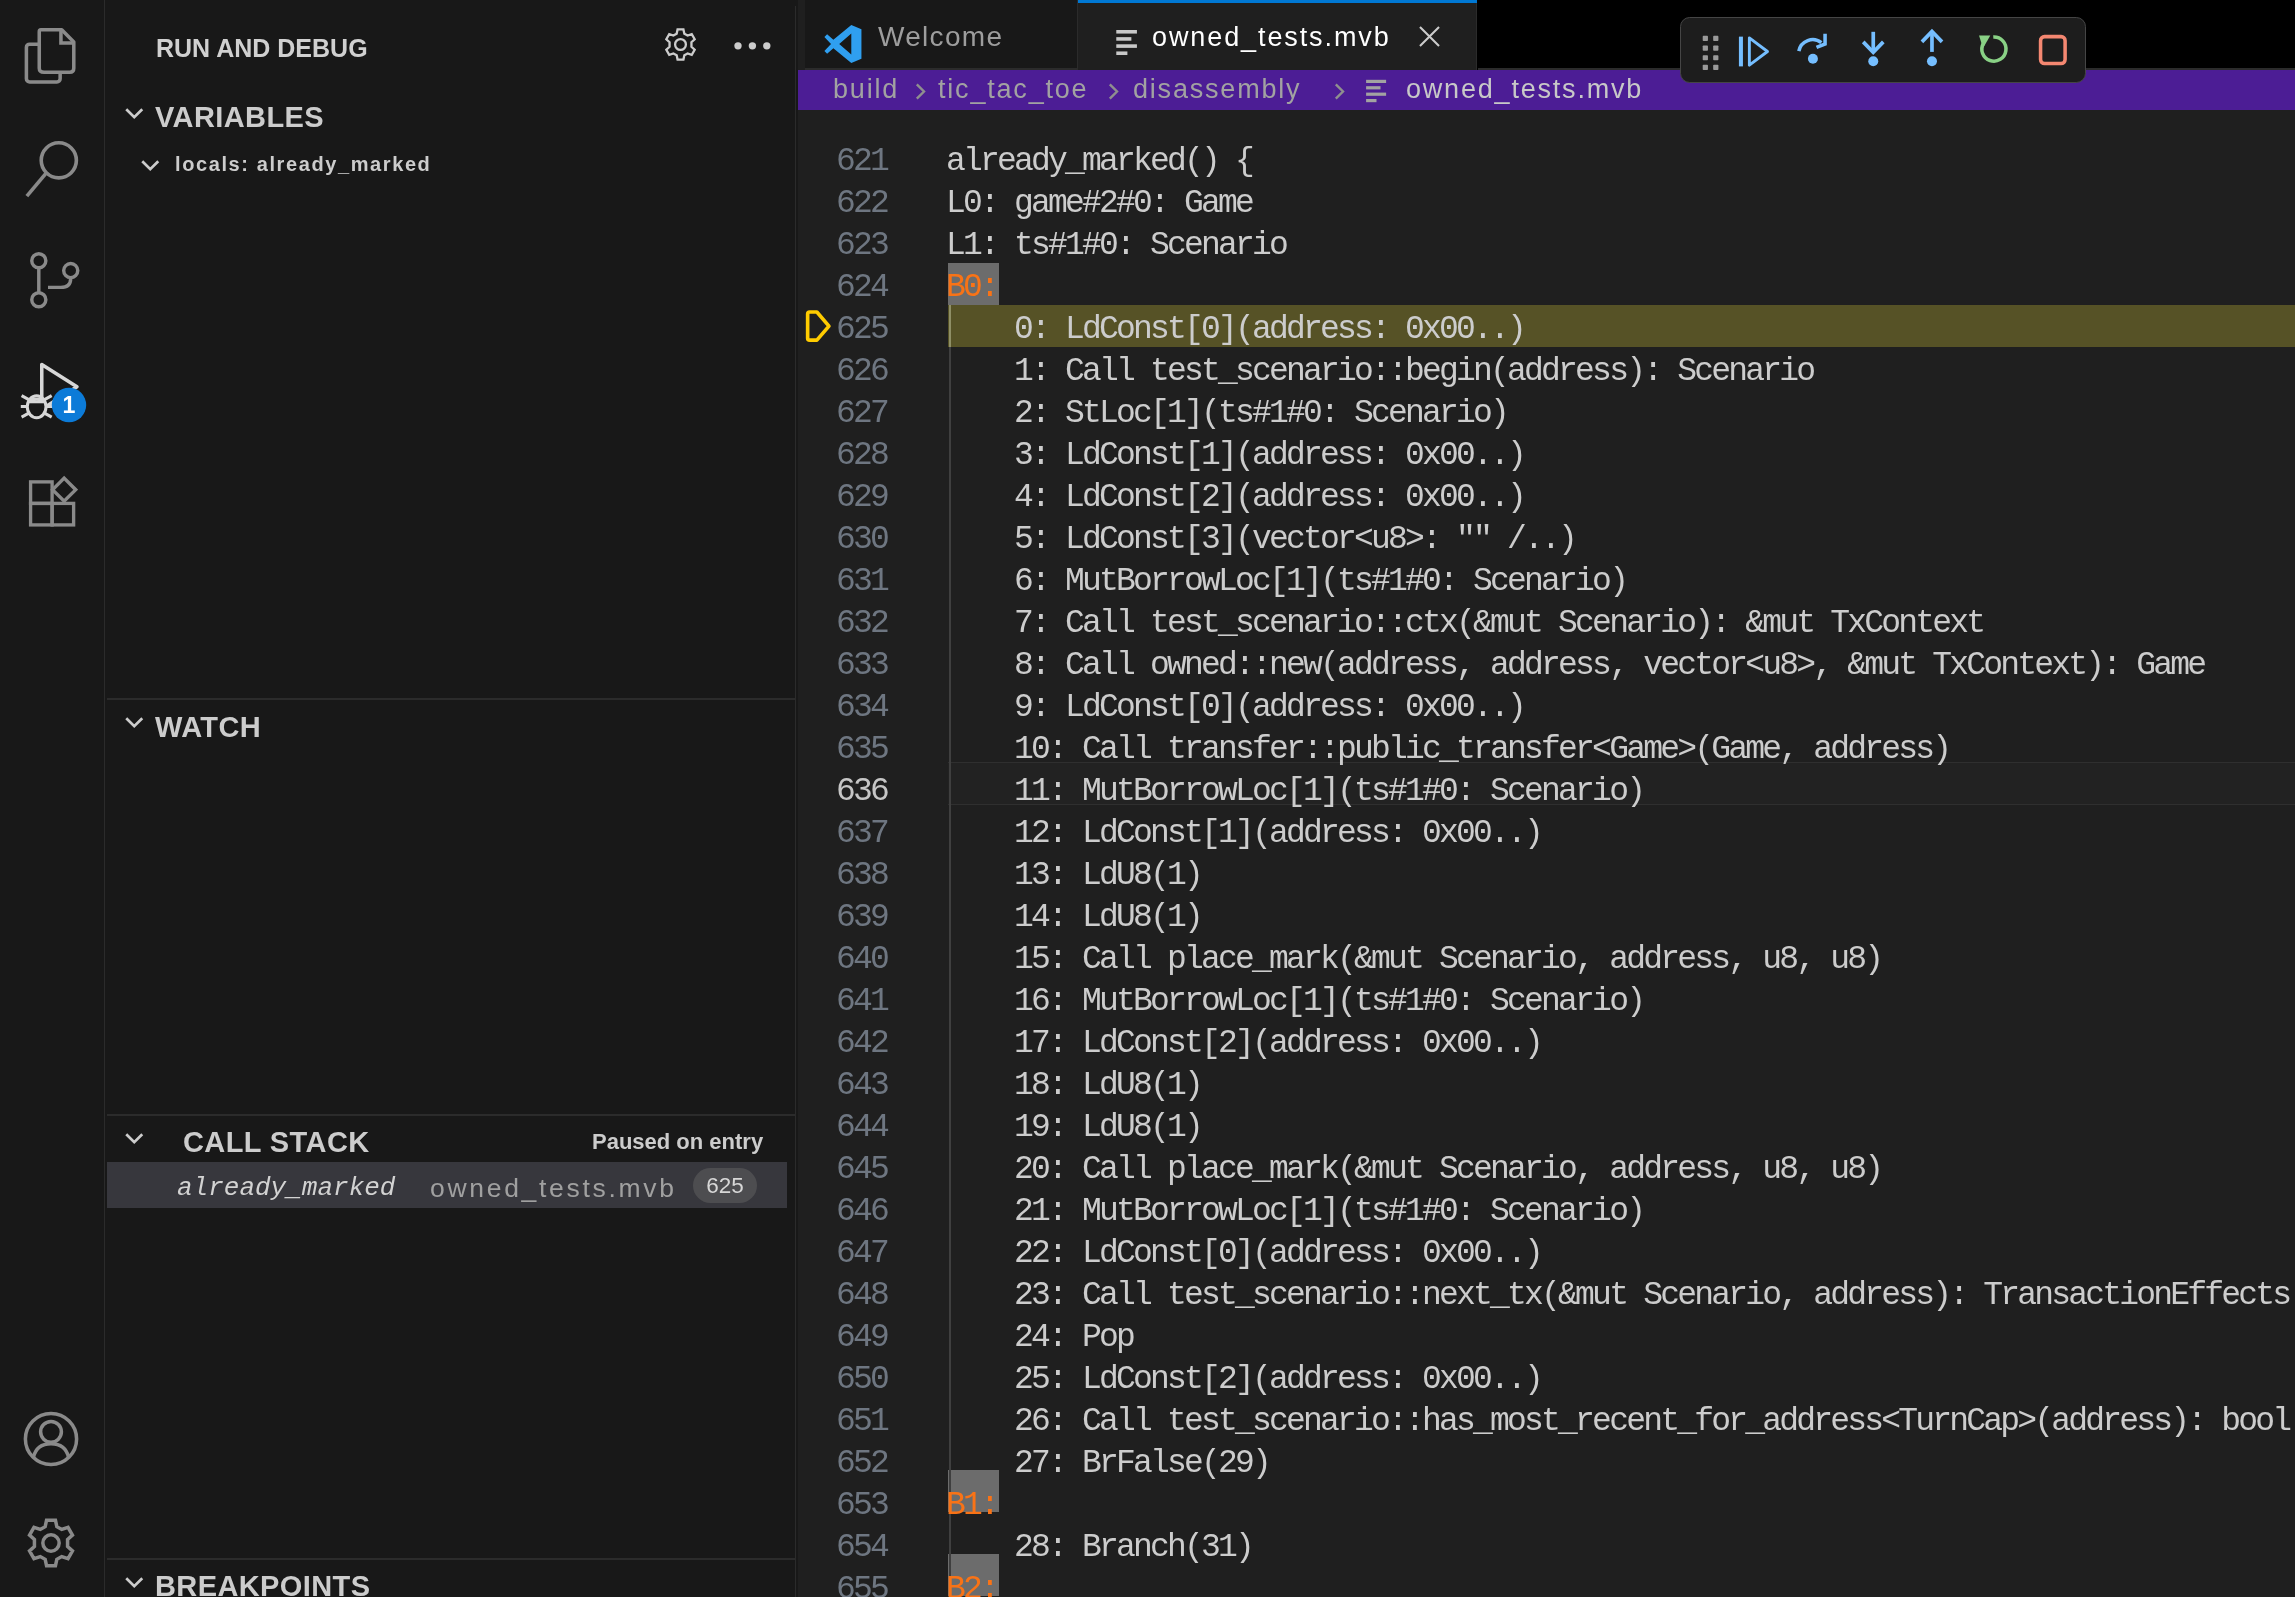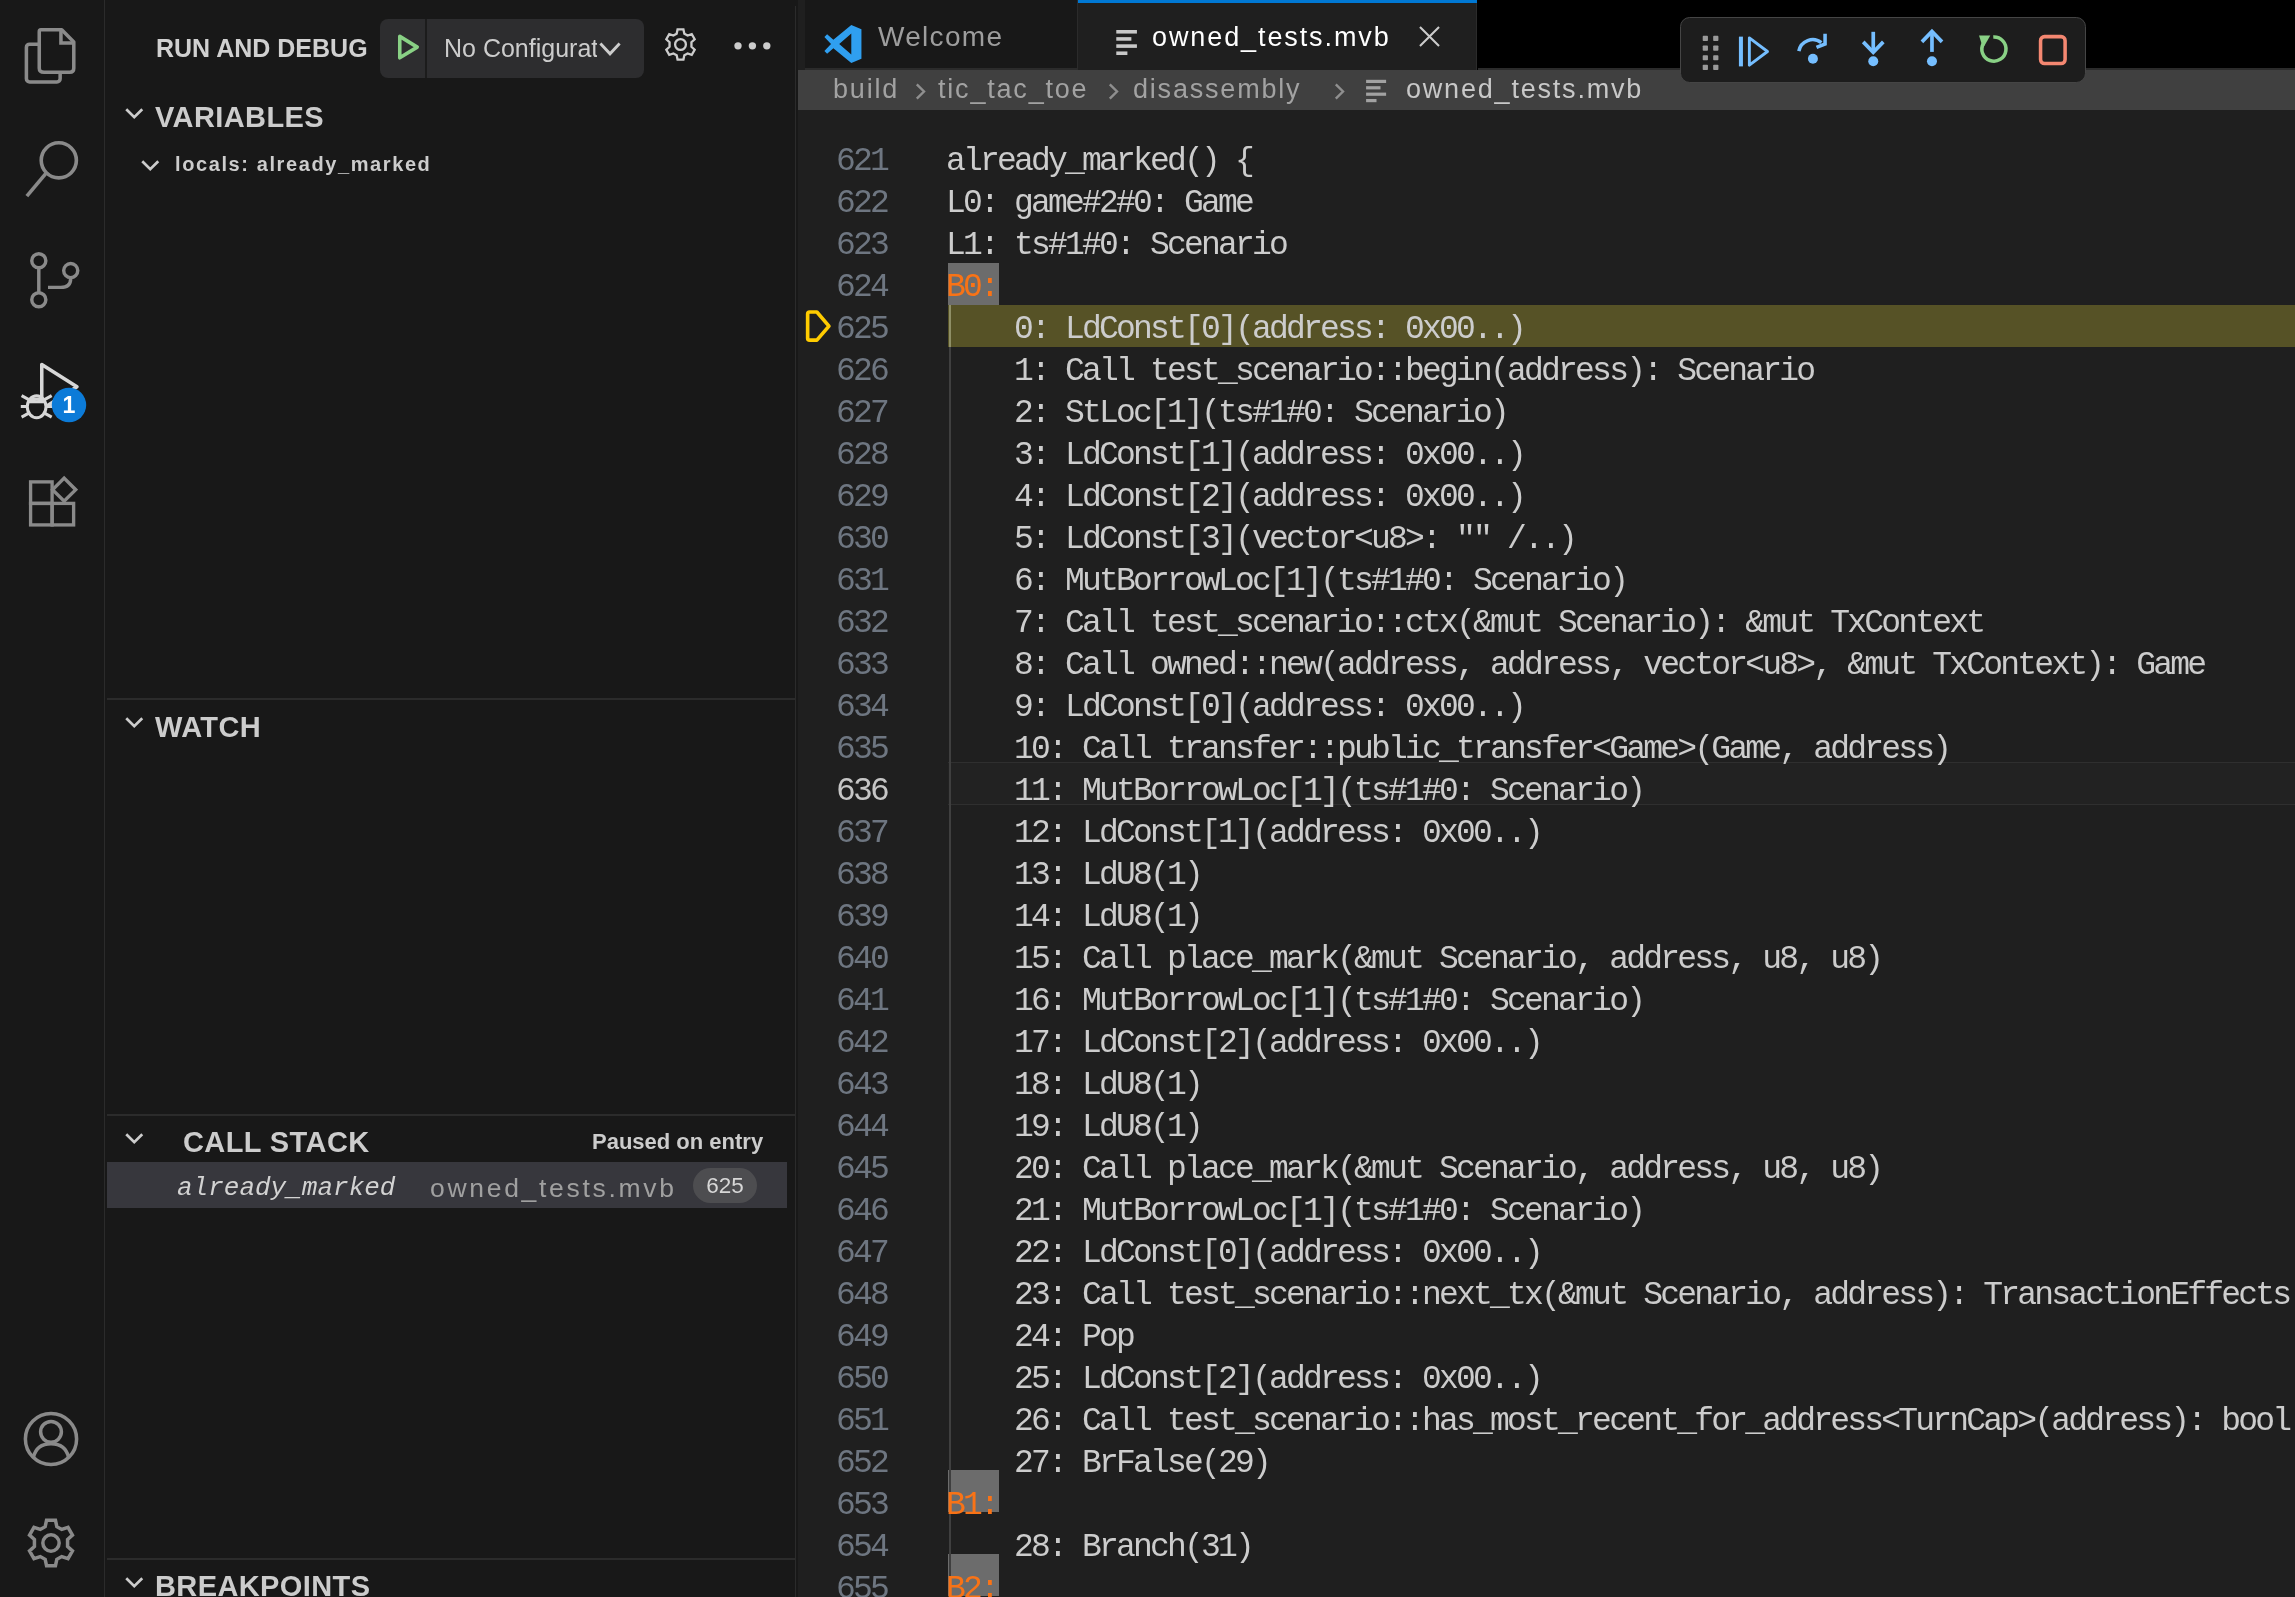--- a/index.html
+++ b/index.html
@@ -14,21 +14,21 @@
   .sep { position:absolute; left:0; width:689px; height:1.6px; background:#2b2b2b; }
   .hdr { position:absolute; font-size:29px; font-weight:bold; color:#cccccc; letter-spacing:0.4px; }
   .chev { position:absolute; }
   
   #editor { left:798px; top:0; width:1498px; height:1597px; background:#1f1f1f; }
   #tabbar { position:absolute; left:7px; top:0; width:1498px; height:70px; background:#000000; }
   .tab { position:absolute; top:0; height:68px; }
   #tab-welcome { left:0; width:273px; background:#181818; border-right:1.6px solid #2b2b2b; color:#9d9d9d; }
   #tab-active { left:273px; width:399px; background:#1f1f1f; border-right:1.6px solid #2b2b2b; border-top:3.2px solid #0078d4; color:#ffffff; height:70px; }
   .tablabel { position:absolute; font-size:26.5px; }
-  #breadcrumbs { position:absolute; left:0; top:70px; width:1498px; height:40px; background:#404040; color:#a2a2a2; font-size:27px; letter-spacing:1.8px; }
+  #breadcrumbs { position:absolute; left:0; top:70px; width:1498px; height:40px; background:#4c1d95; color:#a2a2a2; font-size:27px; letter-spacing:1.8px; }
   .bc { position:absolute; top:4px; }
   .bcsep { top:7.2px; }
   #dbgtoolbar { position:absolute; left:882px; top:17px; width:406px; height:66px; background:#1d1d1d; border:1.6px solid #454545; border-radius:9.7px; }
   
   #codearea { position:absolute; left:0; top:110px; width:1498px; height:1487px; }
   pre { font-family:"Liberation Mono", monospace; font-size:33px; letter-spacing:-2.8px; line-height:42px; color:#cccccc; }
   #linenums { position:absolute; left:0; top:31px; width:89px; text-align:right; color:#6e7681; }
   #code { position:absolute; left:148px; top:31px; }
   .olay { position:absolute; }
   .blab { color:#f97316; }
@@ -95,30 +95,20 @@
       </g>
     </svg>
 
     <svg class="abs" style="left:22.5px; top:1515px;" width="56" height="56" viewBox="0 0 24 24">
       <path fill="none" stroke="#8a8a8a" stroke-width="1.5" d="M12 8.5 a3.5 3.5 0 1 0 0 7 a3.5 3.5 0 0 0 0-7 Z"></path>
       <path fill="none" stroke="#8a8a8a" stroke-width="1.5" d="M13.9 2.2 L14.5 5 L16.6 6.2 L19.3 5.3 L21.2 8.6 L19.1 10.5 V13.5 L21.2 15.4 L19.3 18.7 L16.6 17.8 L14.5 19 L13.9 21.8 H10.1 L9.5 19 L7.4 17.8 L4.7 18.7 L2.8 15.4 L4.9 13.5 V10.5 L2.8 8.6 L4.7 5.3 L7.4 6.2 L9.5 5 L10.1 2.2 Z"></path>
     </svg>
   </div>
   <div class="abs" id="sidebar">
     <span style="position:absolute; left:49px; top:28px; font-size:25px; font-weight:bold; color:#d0d0d0; letter-spacing:0px;">RUN AND DEBUG</span>
-    <div style="position:absolute; left:273px; top:13px; width:264px; height:59px; background:#2d2d2f; border-radius:8px;">
-      <svg style="position:absolute; left:14.5px; top:11.3px;" width="27" height="35" viewBox="0 0 34 44">
-        <path d="M6 8 L28 21.5 L6 35 Z" fill="none" stroke="#89d185" stroke-width="4.5" stroke-linejoin="round"></path>
-      </svg>
-      <div style="position:absolute; left:45px; top:0; width:2.4px; height:59px; background:#1c1c1c;"></div>
-      <span style="position:absolute; left:64px; top:14.5px; font-size:25px; color:#cccccc; width:153px; overflow:hidden; white-space:nowrap;">No Configurat</span>
-      <svg style="position:absolute; left:214px; top:17.7px;" width="32" height="24" viewBox="0 0 40 30">
-        <path d="M8 8 L20 21 L32 8" fill="none" stroke="#cccccc" stroke-width="3.6"></path>
-      </svg>
-    </div>
     <svg style="position:absolute; left:555px; top:20px;" width="37" height="37" viewBox="0 0 24 24">
       <path fill="none" stroke="#cccccc" stroke-width="1.5" d="M12 8.5 a3.5 3.5 0 1 0 0 7 a3.5 3.5 0 0 0 0-7 Z"></path>
       <path fill="none" stroke="#cccccc" stroke-width="1.5" d="M13.9 2.2 L14.5 5 L16.6 6.2 L19.3 5.3 L21.2 8.6 L19.1 10.5 V13.5 L21.2 15.4 L19.3 18.7 L16.6 17.8 L14.5 19 L13.9 21.8 H10.1 L9.5 19 L7.4 17.8 L4.7 18.7 L2.8 15.4 L4.9 13.5 V10.5 L2.8 8.6 L4.7 5.3 L7.4 6.2 L9.5 5 L10.1 2.2 Z"></path>
     </svg>
     <svg style="position:absolute; left:623px; top:31px;" width="48" height="17.7" viewBox="0 0 60 22">
       <g fill="#cccccc">
         <circle cx="10" cy="11" r="4.6"></circle>
         <circle cx="28" cy="11" r="4.6"></circle>
         <circle cx="46" cy="11" r="4.6"></circle>
       </g>

